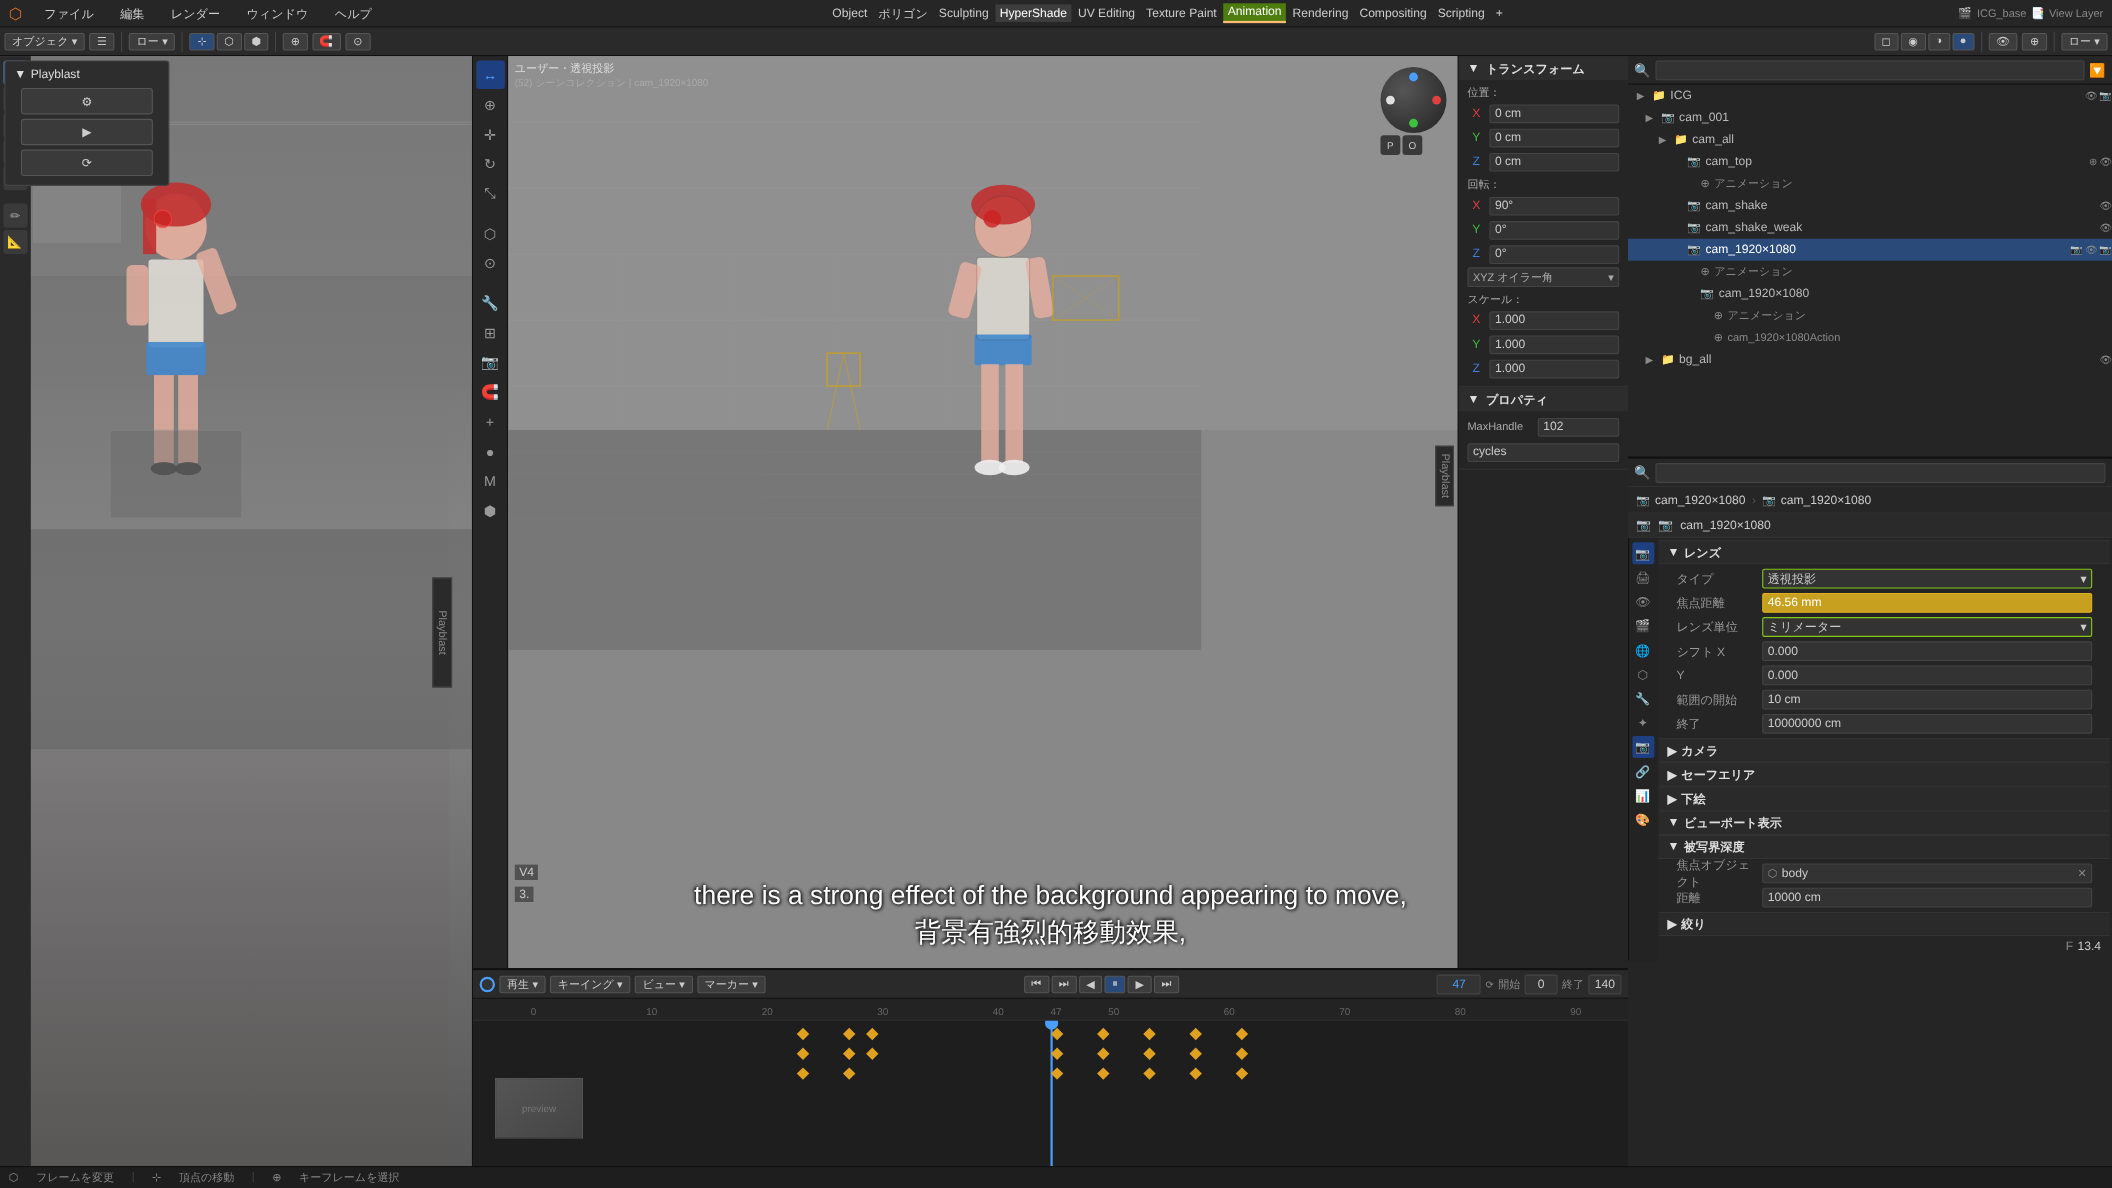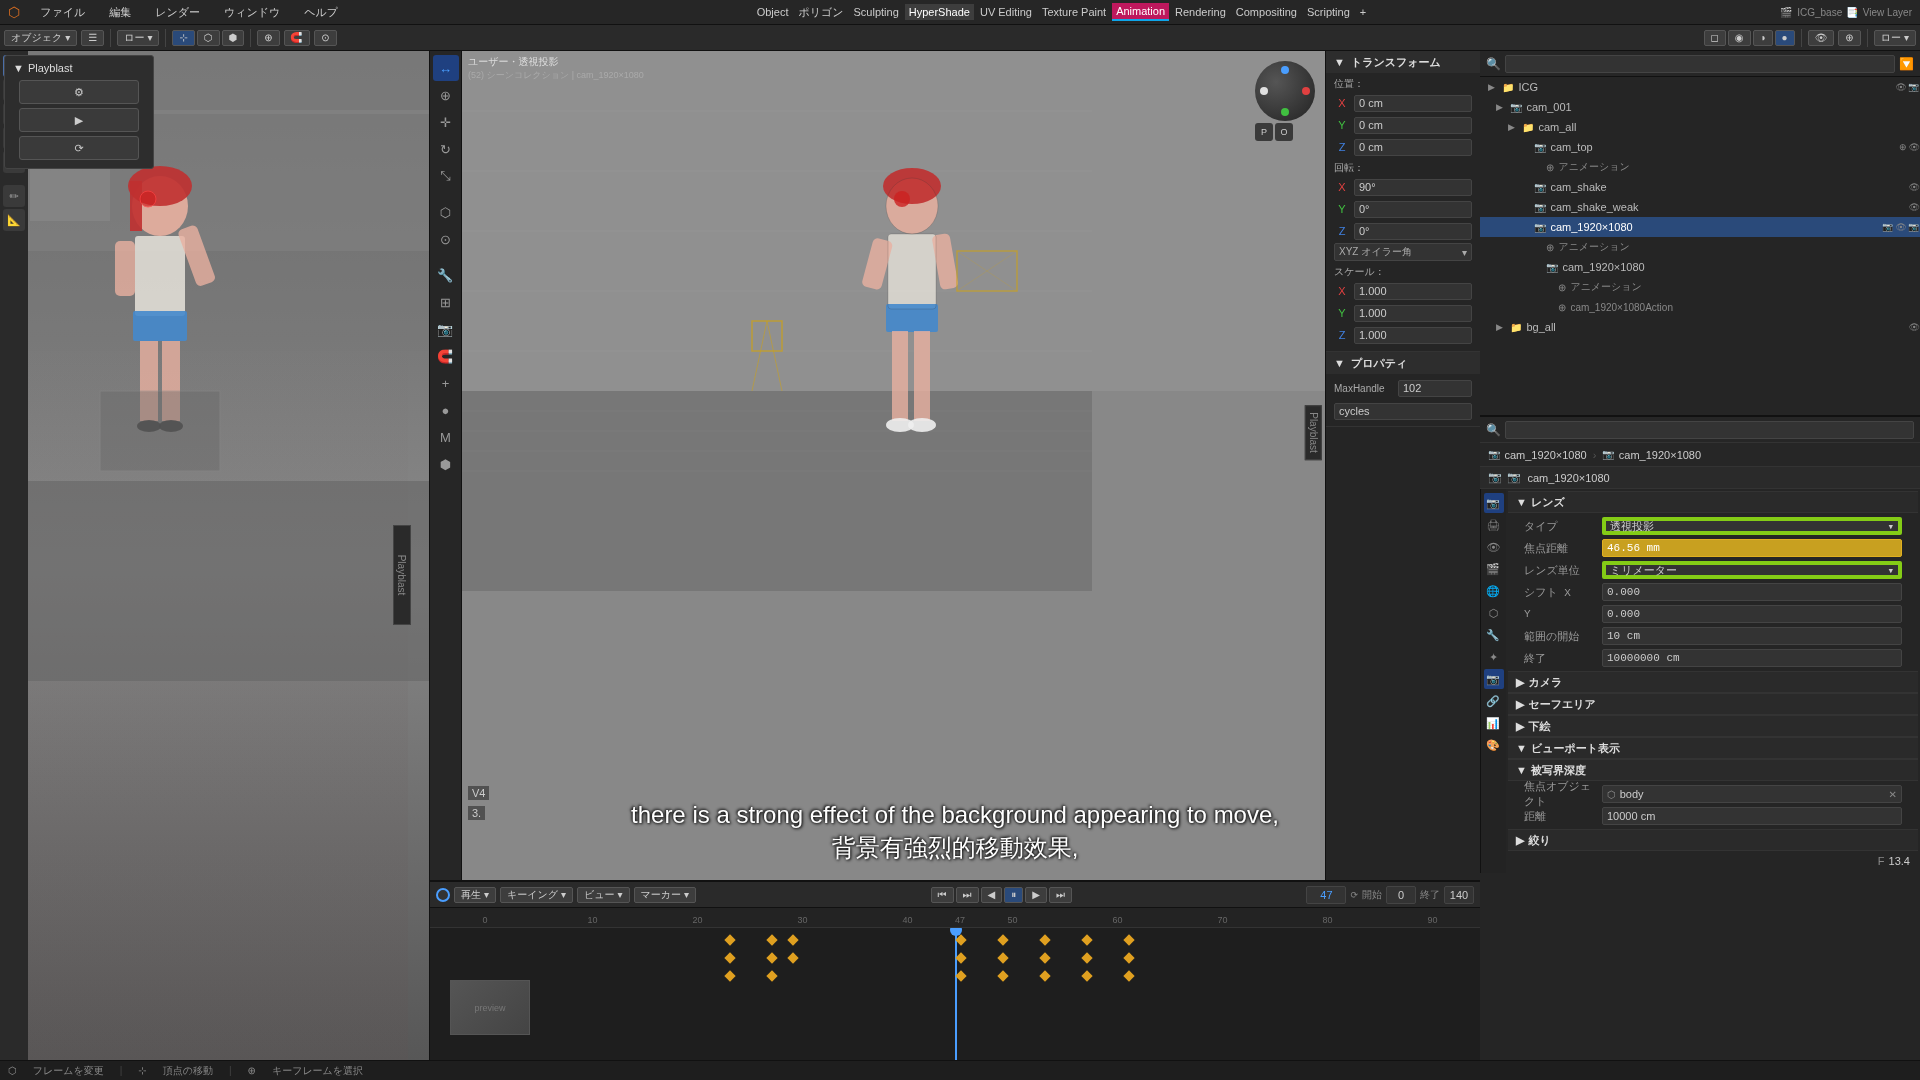--- a/index.html
+++ b/index.html
@@ -276,21 +276,21 @@
       display: flex;
       align-items: center;
       padding: 0 4px;
       font-size: 11px;
       color: #ccc;
     }
     .lens-input.focal-highlight { background: #c8a020; color: #fff; border-color: #e0b020; }
     .lens-select {
       flex: 1;
       background: #333;
-      border: 4px solid #84cc16;
+      border: 1px solid #84cc16;
       border-radius: 2px;
       height: 18px;
       display: flex;
       align-items: center;
       padding: 0 4px;
       font-size: 11px;
       color: #ccc;
       justify-content: space-between;
     }
 
@@ -495,21 +495,21 @@
   <span class="menu-item">レンダー</span>
   <span class="menu-item">ウィンドウ</span>
   <span class="menu-item">ヘルプ</span>
   <div style="flex:1; display:flex; align-items:center; justify-content:center; gap:2px;">
     <span class="menu-item">Object</span>
     <span class="menu-item">ポリゴン</span>
     <span class="menu-item">Sculpting</span>
     <span class="menu-item" style="color:#fff; background:#3d3d3d;">HyperShade</span>
     <span class="menu-item">UV Editing</span>
     <span class="menu-item">Texture Paint</span>
-    <span class="menu-item" style="color:#fff; background:#be185d; border-bottom: 2px solid #0ea5e9;">Animation</span>
+    <span class="menu-item" style="color:#fff; background:#4d7c0f; border-bottom: 2px solid #fdba74;">Animation</span>
     <span class="menu-item">Rendering</span>
     <span class="menu-item">Compositing</span>
     <span class="menu-item">Scripting</span>
     <span class="menu-item">+</span>
   </div>
   <div style="display:flex; align-items:center; gap:4px; font-size:10px; color:#888;">
     <span>🎬</span>
     <span>ICG_base</span>
     <span>📑</span>
     <span>View Layer</span>
@@ -1059,21 +1059,21 @@
           <div class="props-icon-btn">📊</div>
           <div class="props-icon-btn">🎨</div>
         </div>
 
         <div style="flex:1; overflow-y:auto; padding:2px;">
 
           <div class="prop-section-header">
             <span>▼</span>
             <span>レンズ</span>
           </div>
-          <div style="padding:2px 8px; background:#252525;font-family:Liberation Mono, monospace;">
+          <div style="padding:2px 8px; background:#252525;">
             <div class="lens-row">
               <div class="lens-label">タイプ</div>
               <div class="lens-select">
                 <span>透視投影</span>
                 <span>▾</span>
               </div>
             </div>
             <div class="lens-row">
               <div class="lens-label">焦点距離</div>
               <div class="lens-input focal-highlight">46.56 mm</div>

